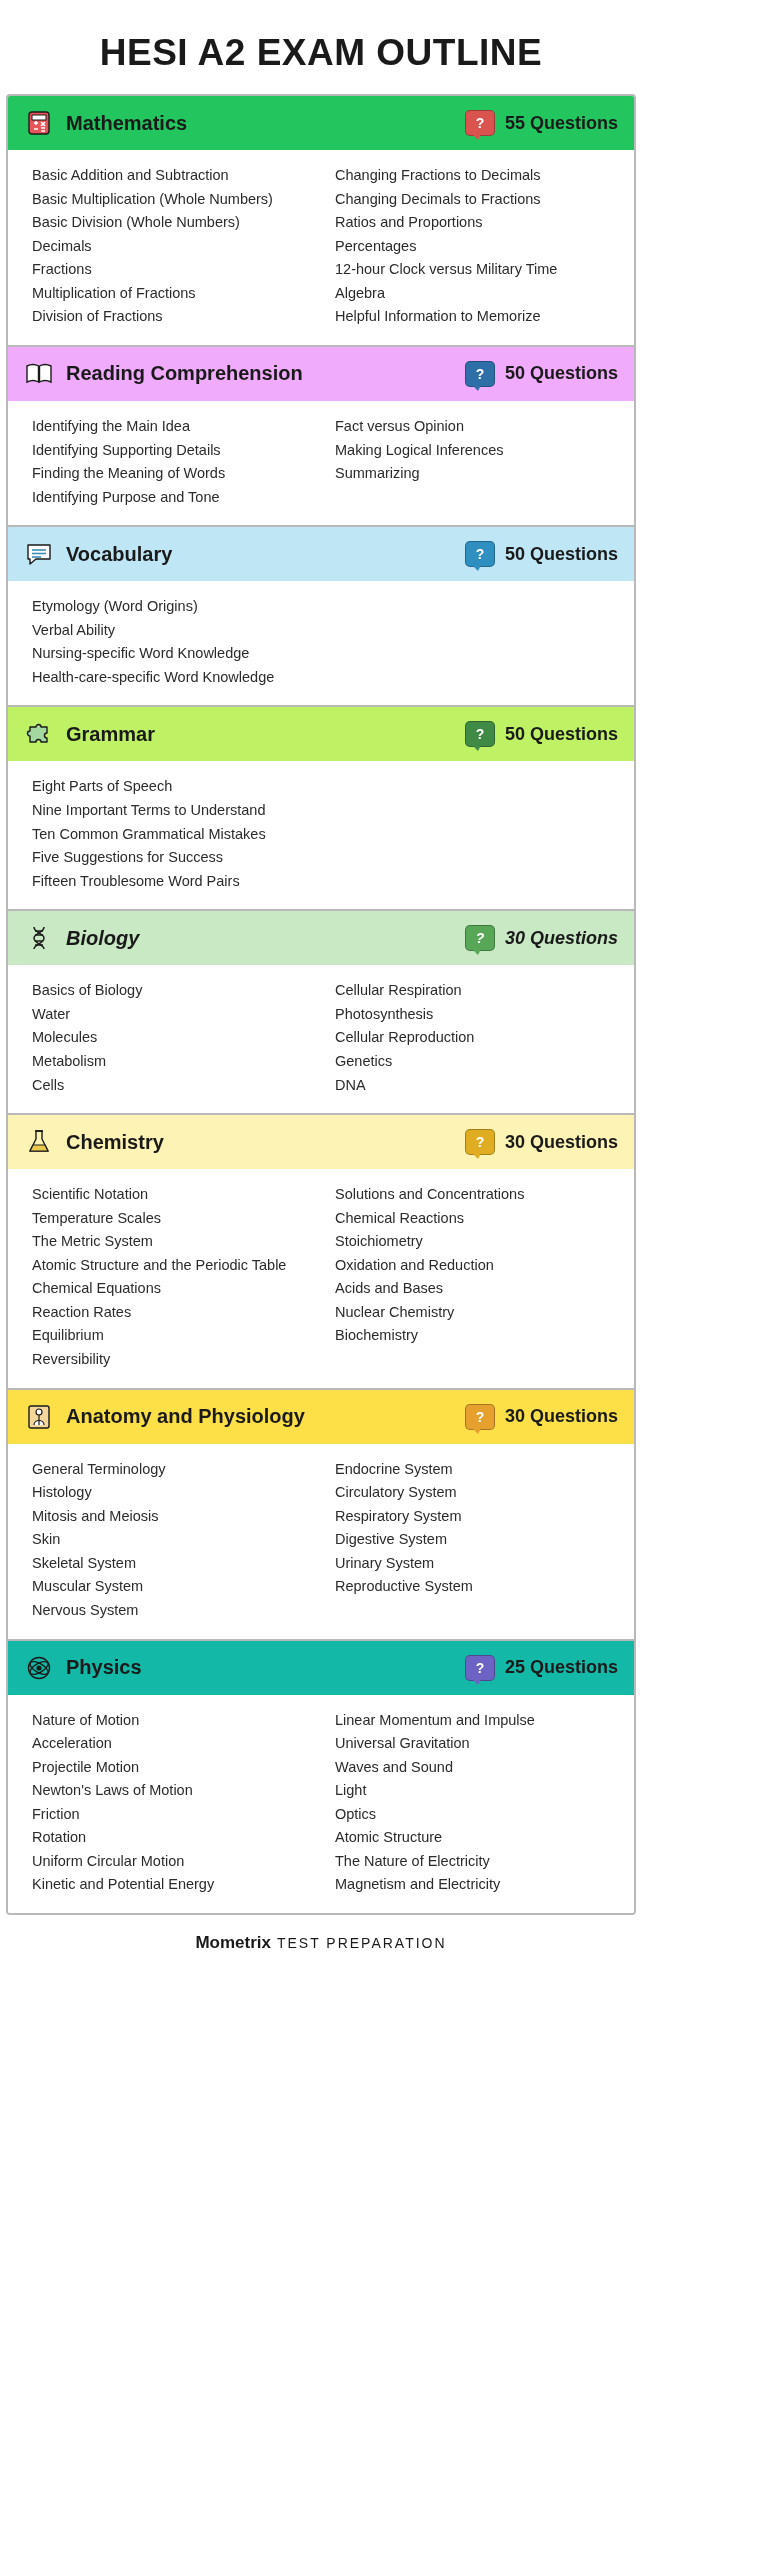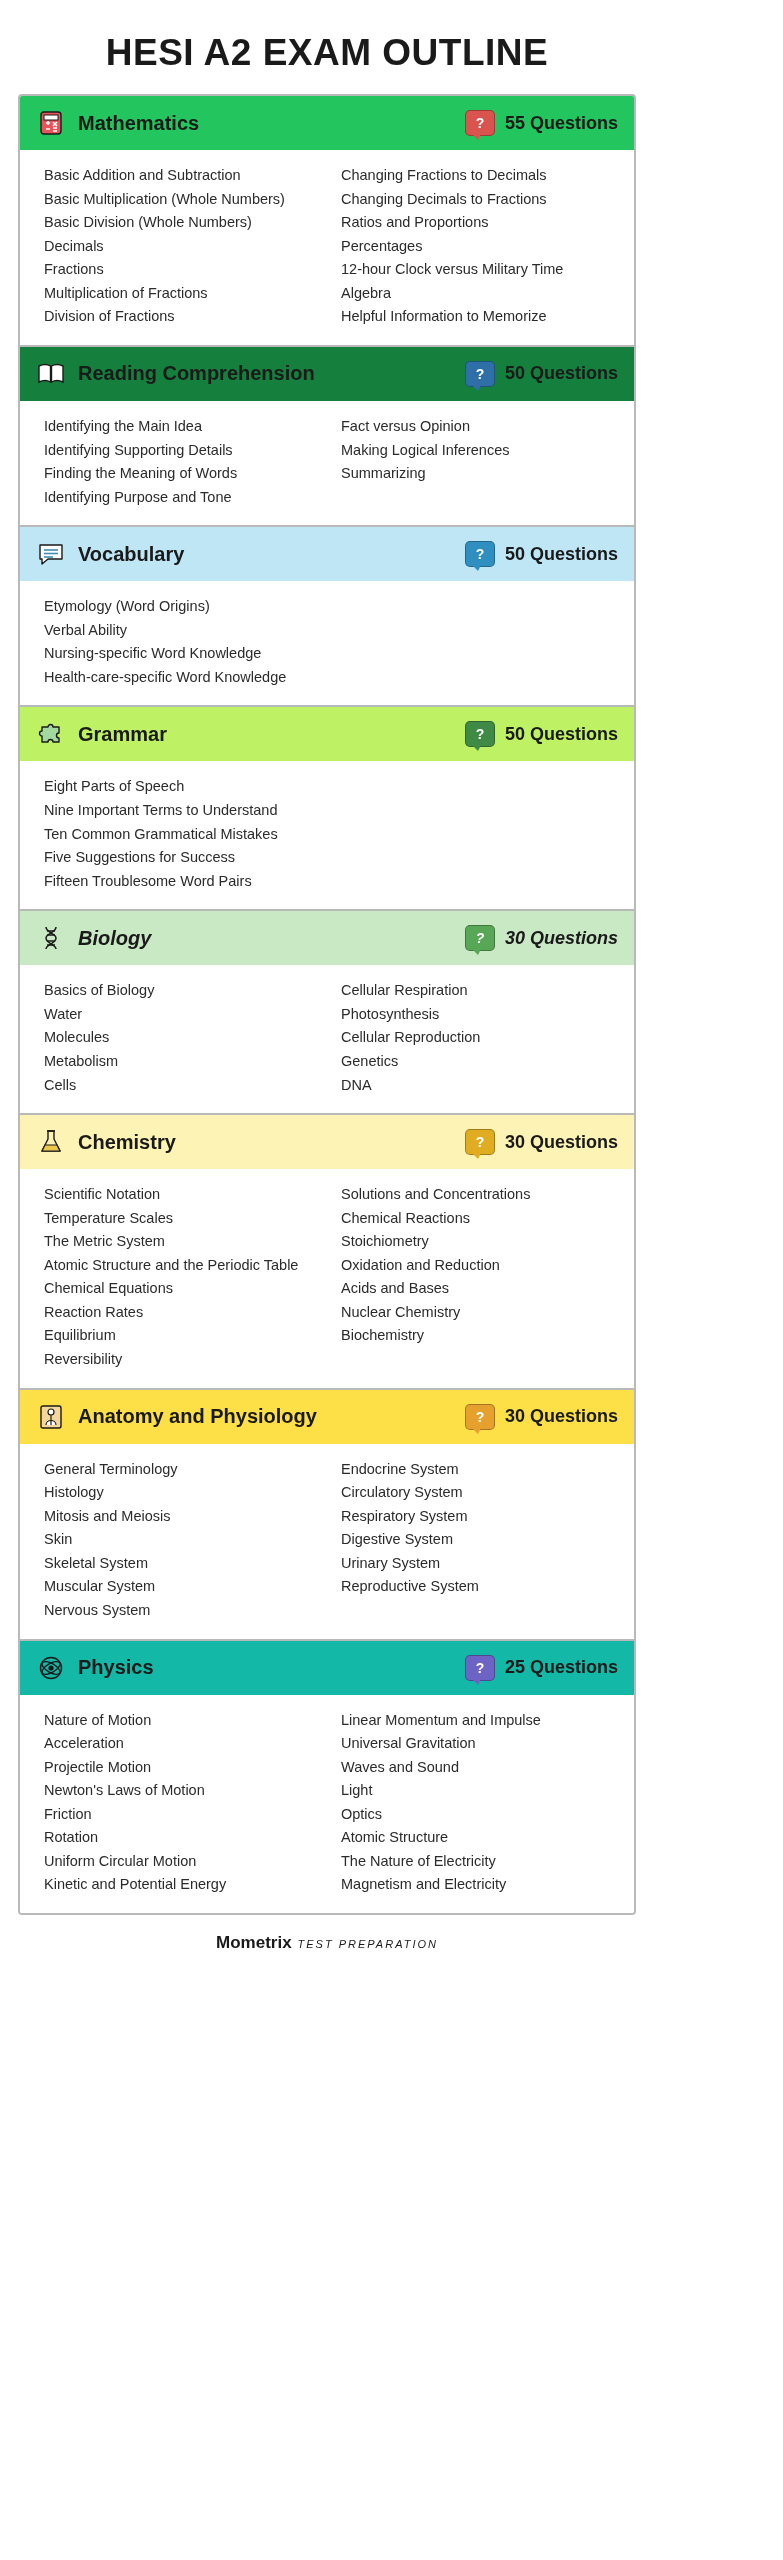--- a/index.html
+++ b/index.html
@@ -9,21 +9,21 @@
   body {
     width: 783px;
     min-height: 2560px;
     background: #ffffff;
     font-family: "Liberation Sans", sans-serif;
     color: #231f20;
   }
   .page {
     width: 654px;
     box-sizing: border-box;
-    padding: 26px 18px 14px 18px;
+    padding: 26px 18px 14px 6px;
   }
   .title {
     text-align: center;
     font-size: 37px;
     font-weight: bold;
     letter-spacing: 0.5px;
     margin: 6px 0 20px 0;
     color: #1a1a1a;
   }
   .outline {
@@ -131,22 +131,21 @@
     letter-spacing: 1.2px;
     color: #1a1a1a;
   }
   .footer .brand {
     font-weight: bold;
     letter-spacing: 0px;
   }
   .footer .sub {
     font-weight: normal;
     letter-spacing: 2px;
-    font-size: 11px;
-    font-style: italic;
+    font-size: 14px;
   }
 </style>
 </head>
 <body>
 
 <div class="page">
   <div class="title">HESI A2 EXAM OUTLINE</div>
   <div class="outline" id="outline">
       <div class="section">
         <div class="sec-header" style="background: #22c55e;">
@@ -192,21 +191,21 @@
               <div class="topic">Ratios and Proportions</div>
               <div class="topic">Percentages</div>
               <div class="topic">12-hour Clock versus Military Time</div>
               <div class="topic">Algebra</div>
               <div class="topic">Helpful Information to Memorize</div>
             </div>
           </div>
         </div>
       </div>
       <div class="section">
-        <div class="sec-header" style="background: #15803d;">
+        <div class="sec-header" style="background: #f0abfc;">
           <div class="sec-left">
             <span class="icon-box">
               <svg width="28" height="26" viewBox="0 0 28 26">
                 <path d="M2 5 C6 3 10 3 13.5 5 L13.5 21 C10 19 6 19 2 21 Z" fill="#fff" stroke="#1a1a1a" stroke-width="1.4"></path>
                 <path d="M26 5 C22 3 18 3 14.5 5 L14.5 21 C18 19 22 19 26 21 Z" fill="#fff" stroke="#1a1a1a" stroke-width="1.4"></path>
                 <line x1="14" y1="5" x2="14" y2="21" stroke="#1a1a1a" stroke-width="1.4"></line>
               </svg>
             </span>
             <span class="sec-title">Reading Comprehension</span>
           </div>

